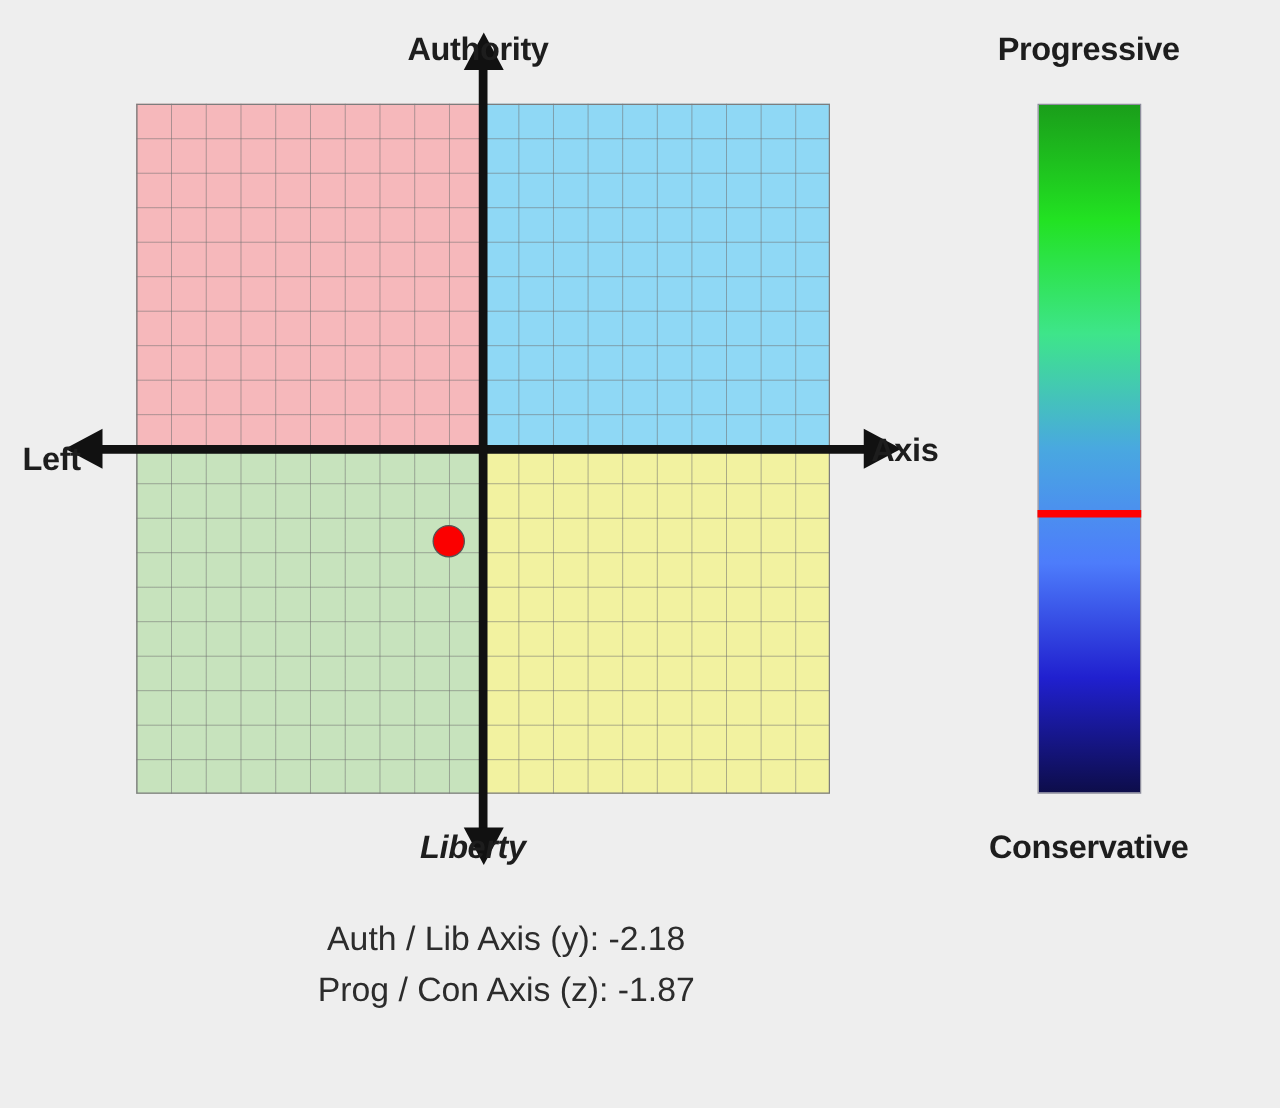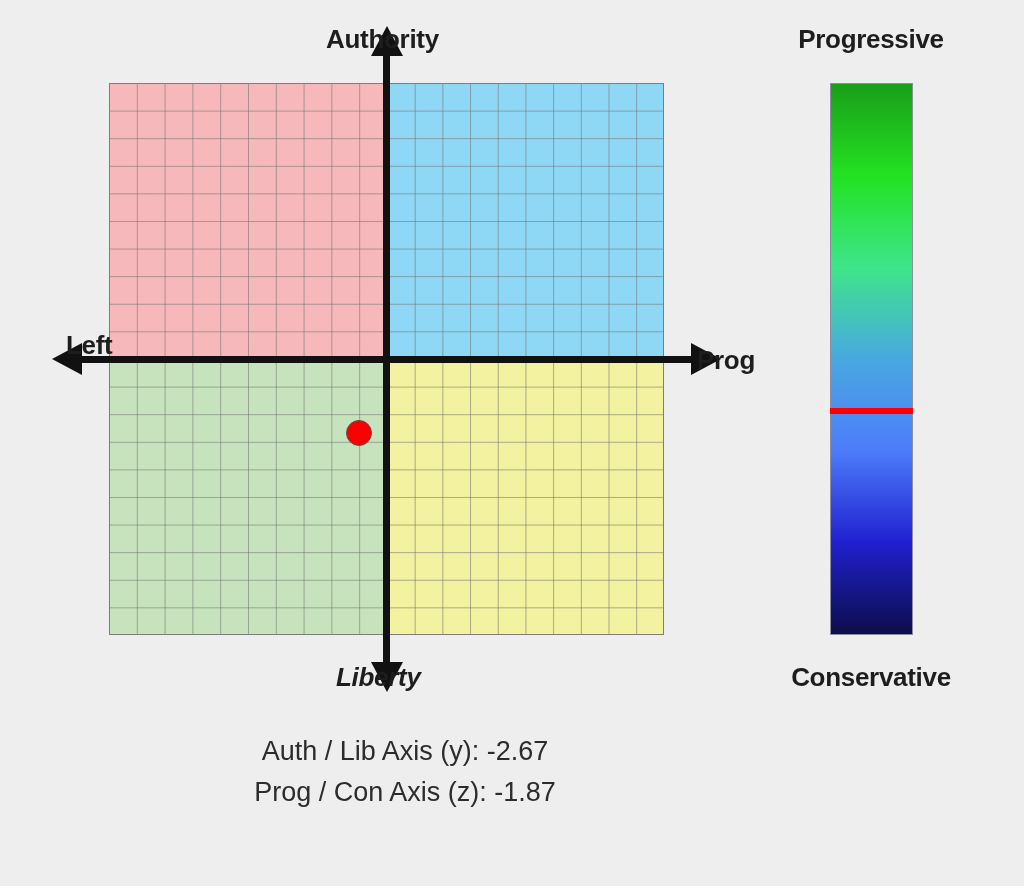--- a/index.html
+++ b/index.html
@@ -111,21 +111,21 @@
   .axis-label {
     position: absolute;
     font-weight: bold;
     font-size: 26px;
     color: #1d1d1d;
     letter-spacing: -0.3px;
     white-space: nowrap;
   }
   #label-authority { left: 326px; top: 24px; }
   #label-liberty   { left: 336px; top: 662px; font-style: italic; }
-  #label-left      { left: 18px;  top: 330px; margin-left: 48px; }
+  #label-left      { left: 18px;  top: 352px; }
   #label-right     { left: 697px; top: 345px; }
 
   
   #user-point {
     position: absolute;
     width: 26px;
     height: 26px;
     border-radius: 50%;
     background: #fb0000;
     border: 1.5px solid #545454;
@@ -210,28 +210,28 @@
     <div class="arrow" id="arrow-right"></div>
     <div class="arrow" id="arrow-up"></div>
     <div class="arrow" id="arrow-down"></div>
 
     <div id="user-point" style="background: rgb(251, 0, 0); left: 236.75px; top: 336.692px;"></div>
   </div>
 
   <div class="axis-label" id="label-authority">Authority</div>
   <div class="axis-label" id="label-liberty">Liberty</div>
   <div class="axis-label" id="label-left">Left</div>
-  <div class="axis-label" id="label-right">Prog</div>
+  <div class="axis-label" id="label-right">Axis</div>
 
   <div id="scale-wrap">
     <div id="scale-bar" style="background: linear-gradient(rgb(26, 158, 26), rgb(34, 226, 34), rgb(62, 229, 138), rgb(73, 168, 224), rgb(77, 124, 251), rgb(32, 32, 207), rgb(13, 13, 74));"></div>
     <div id="scale-marker" style="background: rgb(255, 0, 0); top: 324.612px;"></div>
   </div>
 
   <div class="scale-label" id="label-conservative">Conservative</div>
   <div class="scale-label" id="label-progressive">Progressive</div>
 
   <div id="readouts">
-    <div class="readout-line">Auth / Lib Axis (y): -2.67</div>
+    <div class="readout-line">Auth / Lib Axis (y): -2.18</div>
     <div class="readout-line">Prog / Con Axis (z): -1.87</div>
   </div>
 
 </div>
 
 </body></html>

